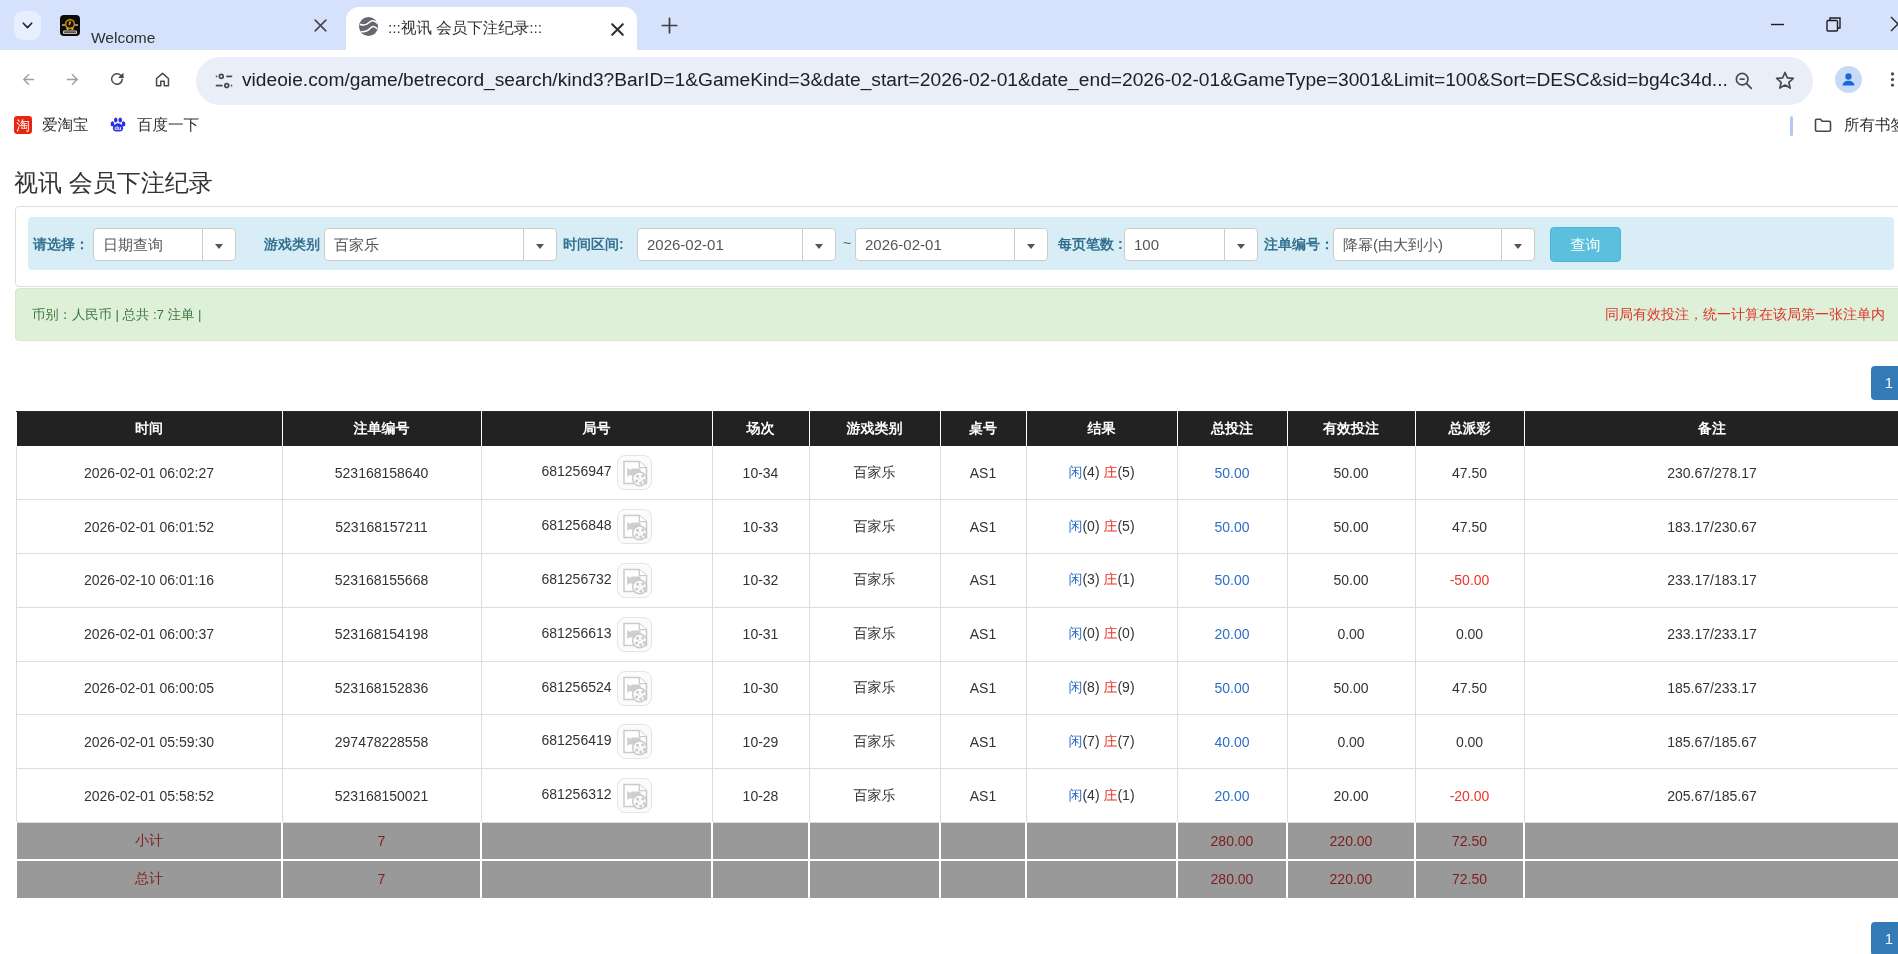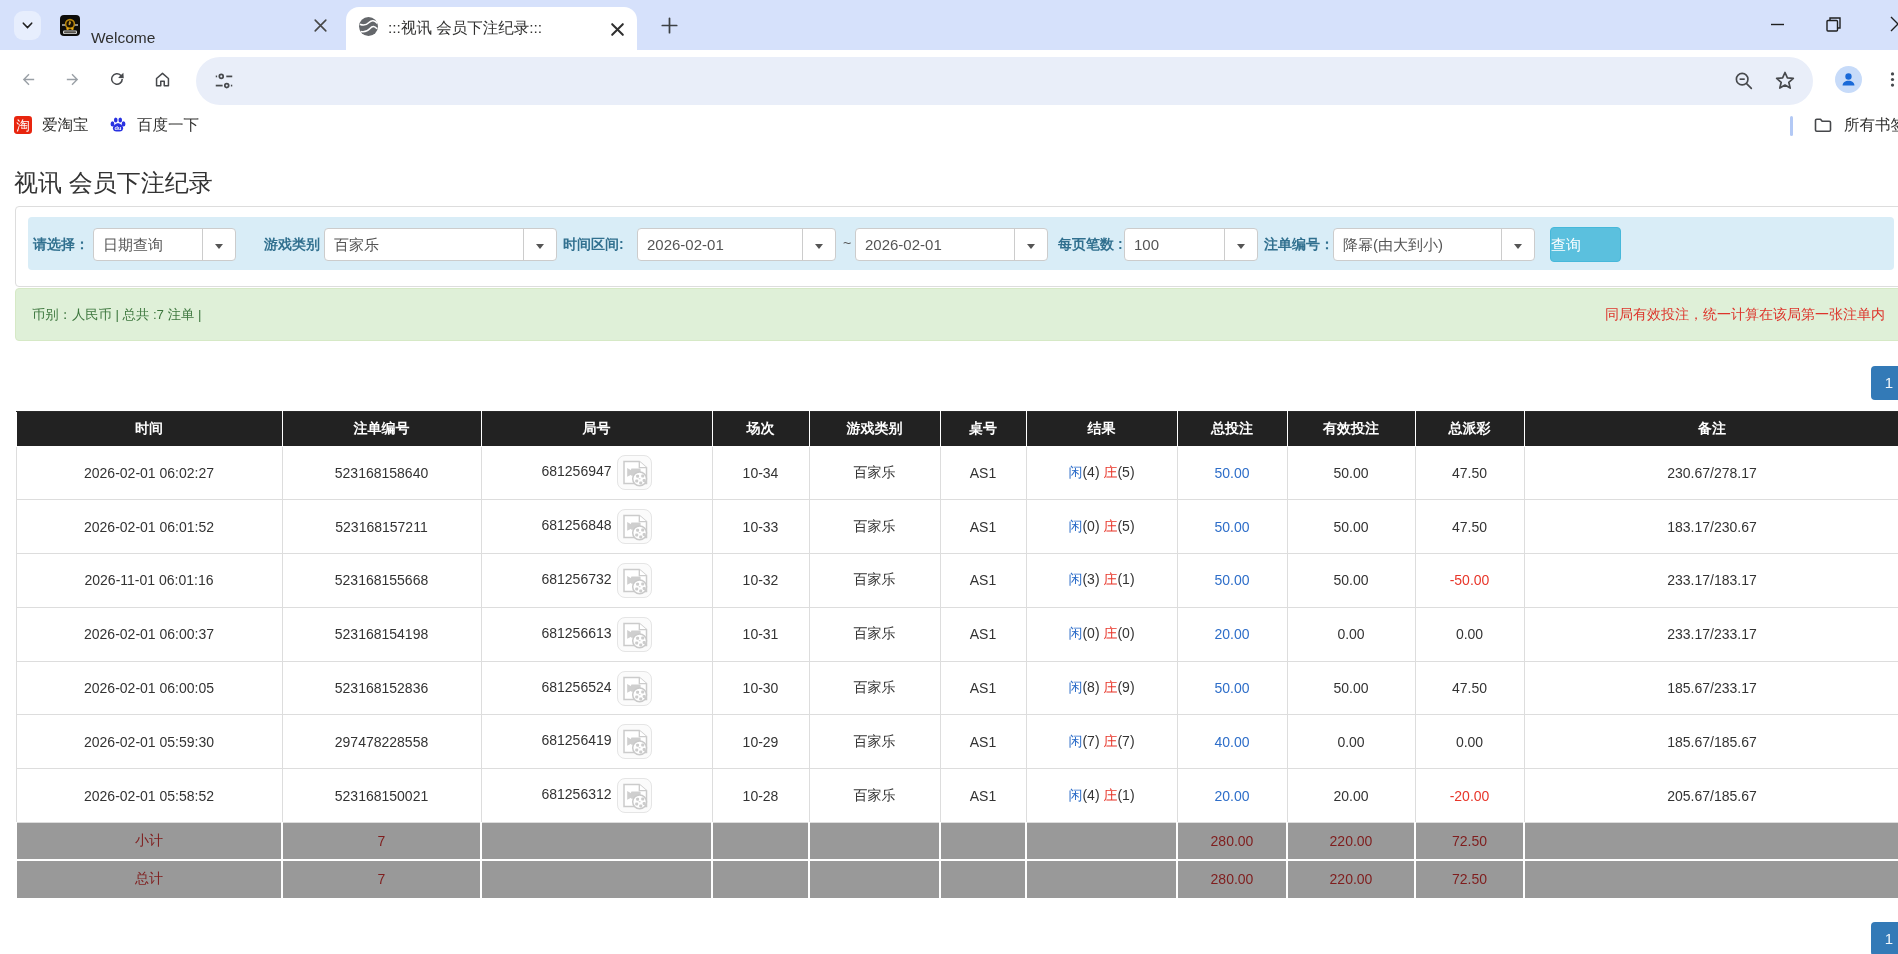--- a/index.html
+++ b/index.html
@@ -27,21 +27,21 @@
 
 #page { position:absolute; left:0; top:150px; width:1898px; height:804px; background:#fff; }
 h1 { position:absolute; left:14px; top:17px; font-size:24px; font-weight:400; color:#333; white-space:nowrap; }
 #panel { position:absolute; left:15px; top:56px; width:1891px; height:81px; background:#fff; border:1px solid #ddd; border-radius:4px; }
 #fbar { position:absolute; left:12px; top:10px; width:1866px; height:53px; background:#d9edf7; border-radius:4px; }
 .flabel { position:absolute; font-weight:bold; color:#31708f; font-size:14px; white-space:nowrap; top:19px; }
 .sel { position:absolute; top:11px; height:33px; background:#fff; border:1px solid #ccc; border-radius:4px; font-size:15px; color:#555; }
 .sel .txt { position:absolute; left:9px; top:7px; white-space:nowrap; }
 .sel .car { position:absolute; right:0; top:0; width:33px; height:100%; border-left:1px solid #ccc; }
 .car:after { content:""; position:absolute; left:12px; top:15px; width:0; height:0; border-left:4.5px solid transparent; border-right:4.5px solid transparent; border-top:5.5px solid #555; }
-#btnq { position:absolute; left:1522px; top:10px; height:35px; width:71px; background:#5bc0de; border:1px solid #46b8da; border-radius:4px; color:#fff; font-size:15px; line-height:33px; }
+#btnq { position:absolute; left:1522px; top:10px; height:35px; width:71px; background:#5bc0de; border:1px solid #46b8da; border-radius:4px; color:#fff; font-size:15px; text-align:center; line-height:33px; }
 #galert { position:absolute; left:15px; top:138px; width:1891px; height:53px; background:#dff0d8; border:1px solid #d6e9c6; border-radius:4px; color:#3c763d; font-size:14px; }
 #galert .lt { position:absolute; left:16px; top:16.5px; font-size:13.3px; }
 #galert .rt { position:absolute; left:1589px; top:17px; color:#dd342b; }
 .pag { position:absolute; left:1871px; width:36px; height:34px; background:#337ab7; border-radius:4px; color:#f2f6fa; font-size:15px; text-align:center; line-height:34px; }
 
 table { position:absolute; left:15px; top:261px; border-collapse:collapse; table-layout:fixed; font-size:14px; color:#333; width:1884px; }
 th { background:#222; color:#fff; font-weight:bold; height:34.5px; border:1px solid #fff; border-top:1px solid #2a2a2a; text-align:center; font-size:14px; padding:0; }
 td { text-align:center; border:1px solid #ddd; height:53.8px; background:#fff; padding:0; }
 tr.foot td { background:#999; color:#7f1d1d; height:38.5px; border:2px solid #fff; font-weight:normal; font-size:14px; }
 tr.f1 td { border-top:1px solid #ddd; height:37.5px; }
@@ -126,20 +126,21 @@
     </div>
   <div id="urlpill">
     <svg style="position:absolute;left:17px;top:13px;" width="22" height="22" viewBox="0 0 24 24" fill="none" stroke="#47494d" stroke-width="1.9">
         <circle cx="9" cy="7" r="2.1"></circle>
         <path d="M14.5 7 H21"></path>
         <path d="M3 7 H4.5"></path>
         <circle cx="15" cy="17" r="2.1"></circle>
         <path d="M3 17 H10.5"></path>
         <path d="M19.5 17 H21"></path>
       </svg>
+    <div id="urltext">videoie.com/game/betrecord_search/kind3?BarID=1&amp;GameKind=3&amp;date_start=2026-02-01&amp;date_end=2026-02-01&amp;GameType=3001&amp;Limit=100&amp;Sort=DESC&amp;sid=bg4c34d...</div>
     <svg style="position:absolute;left:1537px;top:13px;" width="22" height="22" viewBox="0 0 24 24" fill="none" stroke="#47494d" stroke-width="1.8">
         <circle cx="10" cy="10" r="6.3"></circle>
         <path d="M7.2 10 H12.8"></path>
         <path d="M14.8 14.8 L20 20" stroke-linecap="round"></path>
       </svg>
     <svg style="position:absolute;left:1577px;top:12px;" width="24" height="24" viewBox="0 0 24 24" fill="none" stroke="#47494d" stroke-width="1.7">
         <path d="M12 3.5l2.4 5.4 5.9.5-4.5 3.9 1.4 5.8L12 16l-5.2 3.1 1.4-5.8-4.5-3.9 5.9-.5z" stroke-linejoin="round"></path>
       </svg>
   </div>
   <div id="avatar">
@@ -297,21 +298,21 @@
           <td>10-33</td>
           <td>百家乐</td>
           <td>AS1</td>
           <td><span class="blue">闲</span>(0) <span class="red">庄</span>(5)</td>
           <td class="blue">50.00</td>
           <td>50.00</td>
           <td>47.50</td>
           <td>183.17/230.67</td>
         </tr>
     <tr>
-          <td>2026-11-01 06:01:16</td>
+          <td>2026-02-10 06:01:16</td>
           <td>523168155668</td>
           <td>681256732<span class="vbtn"><svg width="35" height="35" viewBox="0 0 35 35" style="position:absolute;left:-1px;top:-1px;">
                 <path d="M7 6.5 H22.3 L29.5 12.6 V28.5 H7 Z" fill="#fff" stroke="#cbcbcb" stroke-width="1.5"></path>
                 <path d="M22.3 6.5 V12.6 H29.5" fill="#fff" stroke="#cbcbcb" stroke-width="1.3"></path>
                 <path d="M14.6 15.4 L10.2 13 V21.8 L14.6 19.4 Z" fill="#cfcfcf"></path>
                 <rect x="14" y="13.6" width="9.6" height="7.2" rx="0.8" fill="#cfcfcf"></rect>
                 <circle cx="22.6" cy="23.8" r="6.9" fill="#fff" stroke="#c9c9c9" stroke-width="1.5"></circle>
                 <rect x="19.1" y="19.8" width="3" height="3" rx="1" fill="#ccc"></rect>
                 <rect x="24.2" y="19.4" width="3" height="3" rx="1" fill="#ccc"></rect>
                 <rect x="25.6" y="23.9" width="3" height="3" rx="1" fill="#ccc"></rect>

